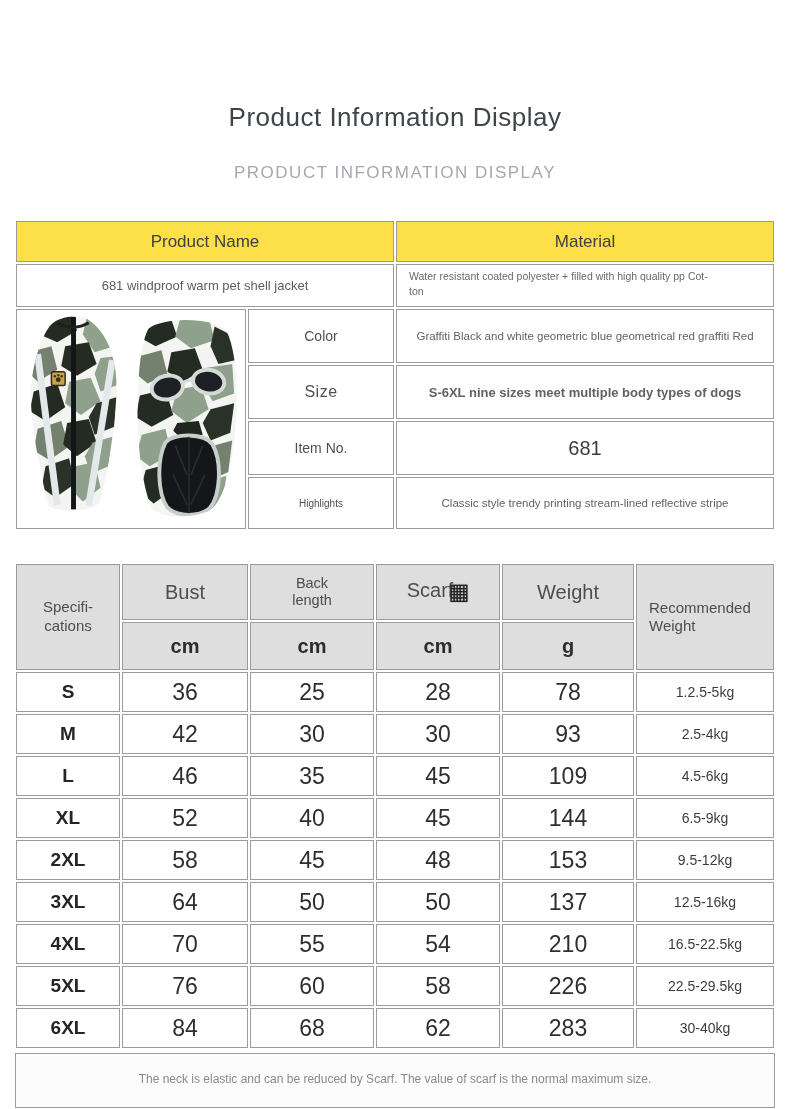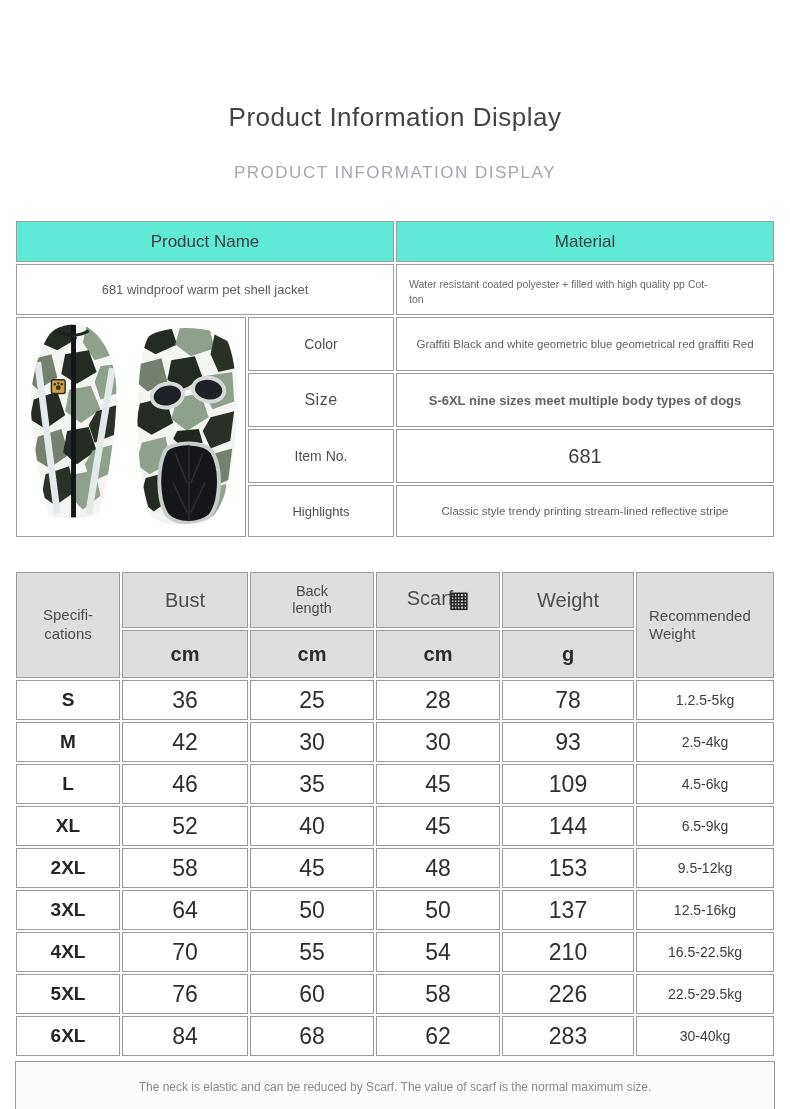--- a/index.html
+++ b/index.html
@@ -9,31 +9,31 @@
   
   .title{margin:102px 0 0;text-align:center;font-size:26px;font-weight:400;color:#3f4449;letter-spacing:.5px;}
   .subtitle{margin:30px 0 0;text-align:center;font-size:17px;font-weight:400;color:#a3a9b0;letter-spacing:1.5px;}
 
   
   table{border-collapse:separate;border-spacing:2px;table-layout:fixed;margin:0 auto;}
   td,th{border:1px solid #9b9b9b;background:#fff;text-align:center;vertical-align:middle;padding:0;font-weight:400;}
 
   
   .info-table{width:762px;margin-top:36px;}
-  .info-table .th-main{height:39px;font-size:17px;color:#3b4044;background:#5eead4;}
+  .info-table .th-main{height:39px;font-size:17px;color:#3b4044;background:#fde047;}
   .info-table .pname-row td{height:37px;}
   .pname{font-size:13px;color:#5a5e62;}
-  .material-val{font-size:10.5px;color:#666a6e;text-align:left;padding:12px 10px 0 12px;line-height:1.45;vertical-align:top;}
+  .material-val{font-size:10.5px;color:#666a6e;text-align:left;padding:4px 10px 0 12px;line-height:1.45;vertical-align:top;}
   .material-val span{display:block;}
   .img-cell{background:#fff;}
   .lbl-cell{font-size:14px;color:#4c5054;}
   .row-color td{height:52px;} .row-size td{height:52px;} .row-item td{height:52px;} .row-high td{height:50px;}
   .row-size .lbl-cell{font-size:16px;letter-spacing:.5px;}
   .row-item .lbl-cell{font-size:14px;}
-  .row-high .lbl-cell{font-size:13px;}
+  .row-high .lbl-cell{font-size:10px;}
   .val-cell{font-size:11.5px;color:#5f6367;}
   .row-size .val-cell{font-size:13px;font-weight:bold;}
   .row-item .val-cell{font-size:20px;color:#3a3d40;margin-top:20px;}
   .row-high .val-cell{font-size:11.5px;}
 
   
   .size-table{width:762px;margin-top:31px;}
   .size-table th{background:#dedede;color:#4a4e52;}
   .spec-h{font-size:15px;line-height:1.25;}
   .col-h{font-size:20px;height:54px;}

